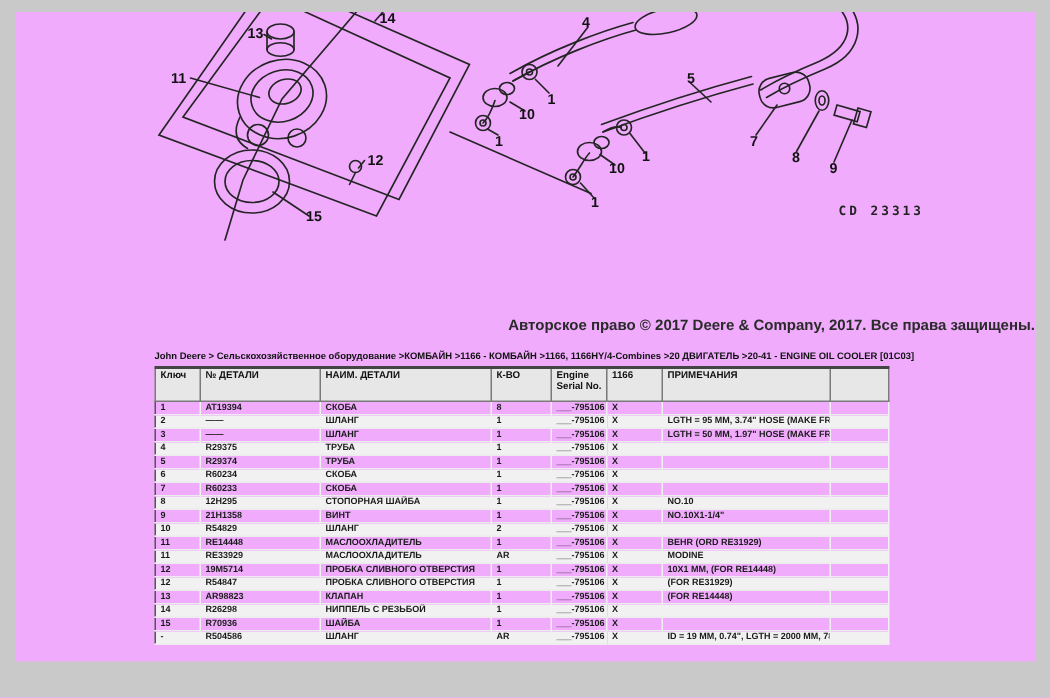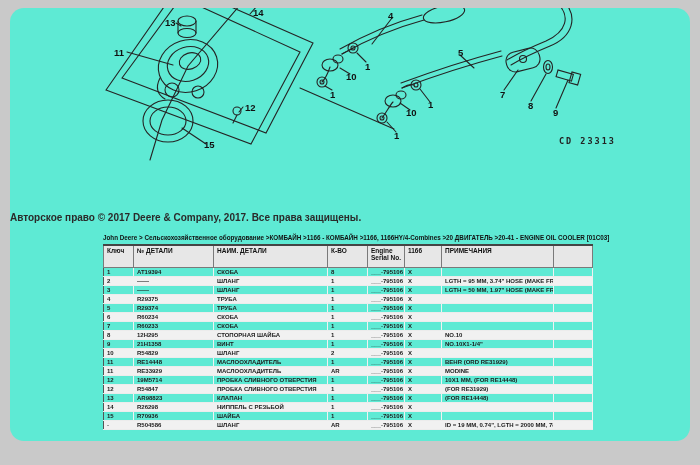--- a/index.html
+++ b/index.html
@@ -1,26 +1,26 @@
 <!DOCTYPE html>
 <html><head>
 <meta charset="utf-8">
 <style>
   html,body{margin:0;padding:0;}
   body{width:700px;height:465px;background:#c9c9c9;overflow:hidden;
        font-family:"Liberation Sans",sans-serif;position:relative;}
-  .page{position:absolute;left:10px;top:8px;width:680px;height:433px;background:#5eead4;border-radius:14px;}
+  .page{position:absolute;left:10px;top:8px;width:680px;height:433px;background:#f0abfc;}
   
   .diagram{position:absolute;left:0;top:0;width:680px;height:172px;overflow:hidden;}
   .diagram svg{position:absolute;left:0;top:0;}
   .callout{position:absolute;font-weight:bold;font-size:9.5px;color:#111;line-height:1;}
   .cd-code{position:absolute;left:505px;top:128px;font-family:"DejaVu Sans Mono",monospace;
            font-weight:bold;font-size:8.5px;letter-spacing:2px;color:#222;margin-left:44px;}
   
-  .copyright{position:absolute;top:204px;left:0;width:680px;text-align:left;
+  .copyright{position:absolute;top:204px;left:0;width:680px;text-align:right;
              font-size:10px;font-weight:700;color:#2a2a2a;}
   .breadcrumb{position:absolute;top:226px;left:93px;width:560px;font-size:6.3px;
               font-weight:700;color:#111;white-space:nowrap;}
   
   .parts-table{position:absolute;top:236px;left:93px;border-collapse:collapse;
                table-layout:fixed;width:489px;border:1px solid #555;border-top:2px solid #444;}
   .parts-table th{background:#e7e7e7;border:1px solid #7a7a7a;font-size:6.5px;
                   font-weight:700;text-align:left;vertical-align:top;padding:1px 3px;color:#111;
                   height:19px;}
   .parts-table td{font-size:6px;font-weight:700;color:#1a1a1a;padding:0 3px;

